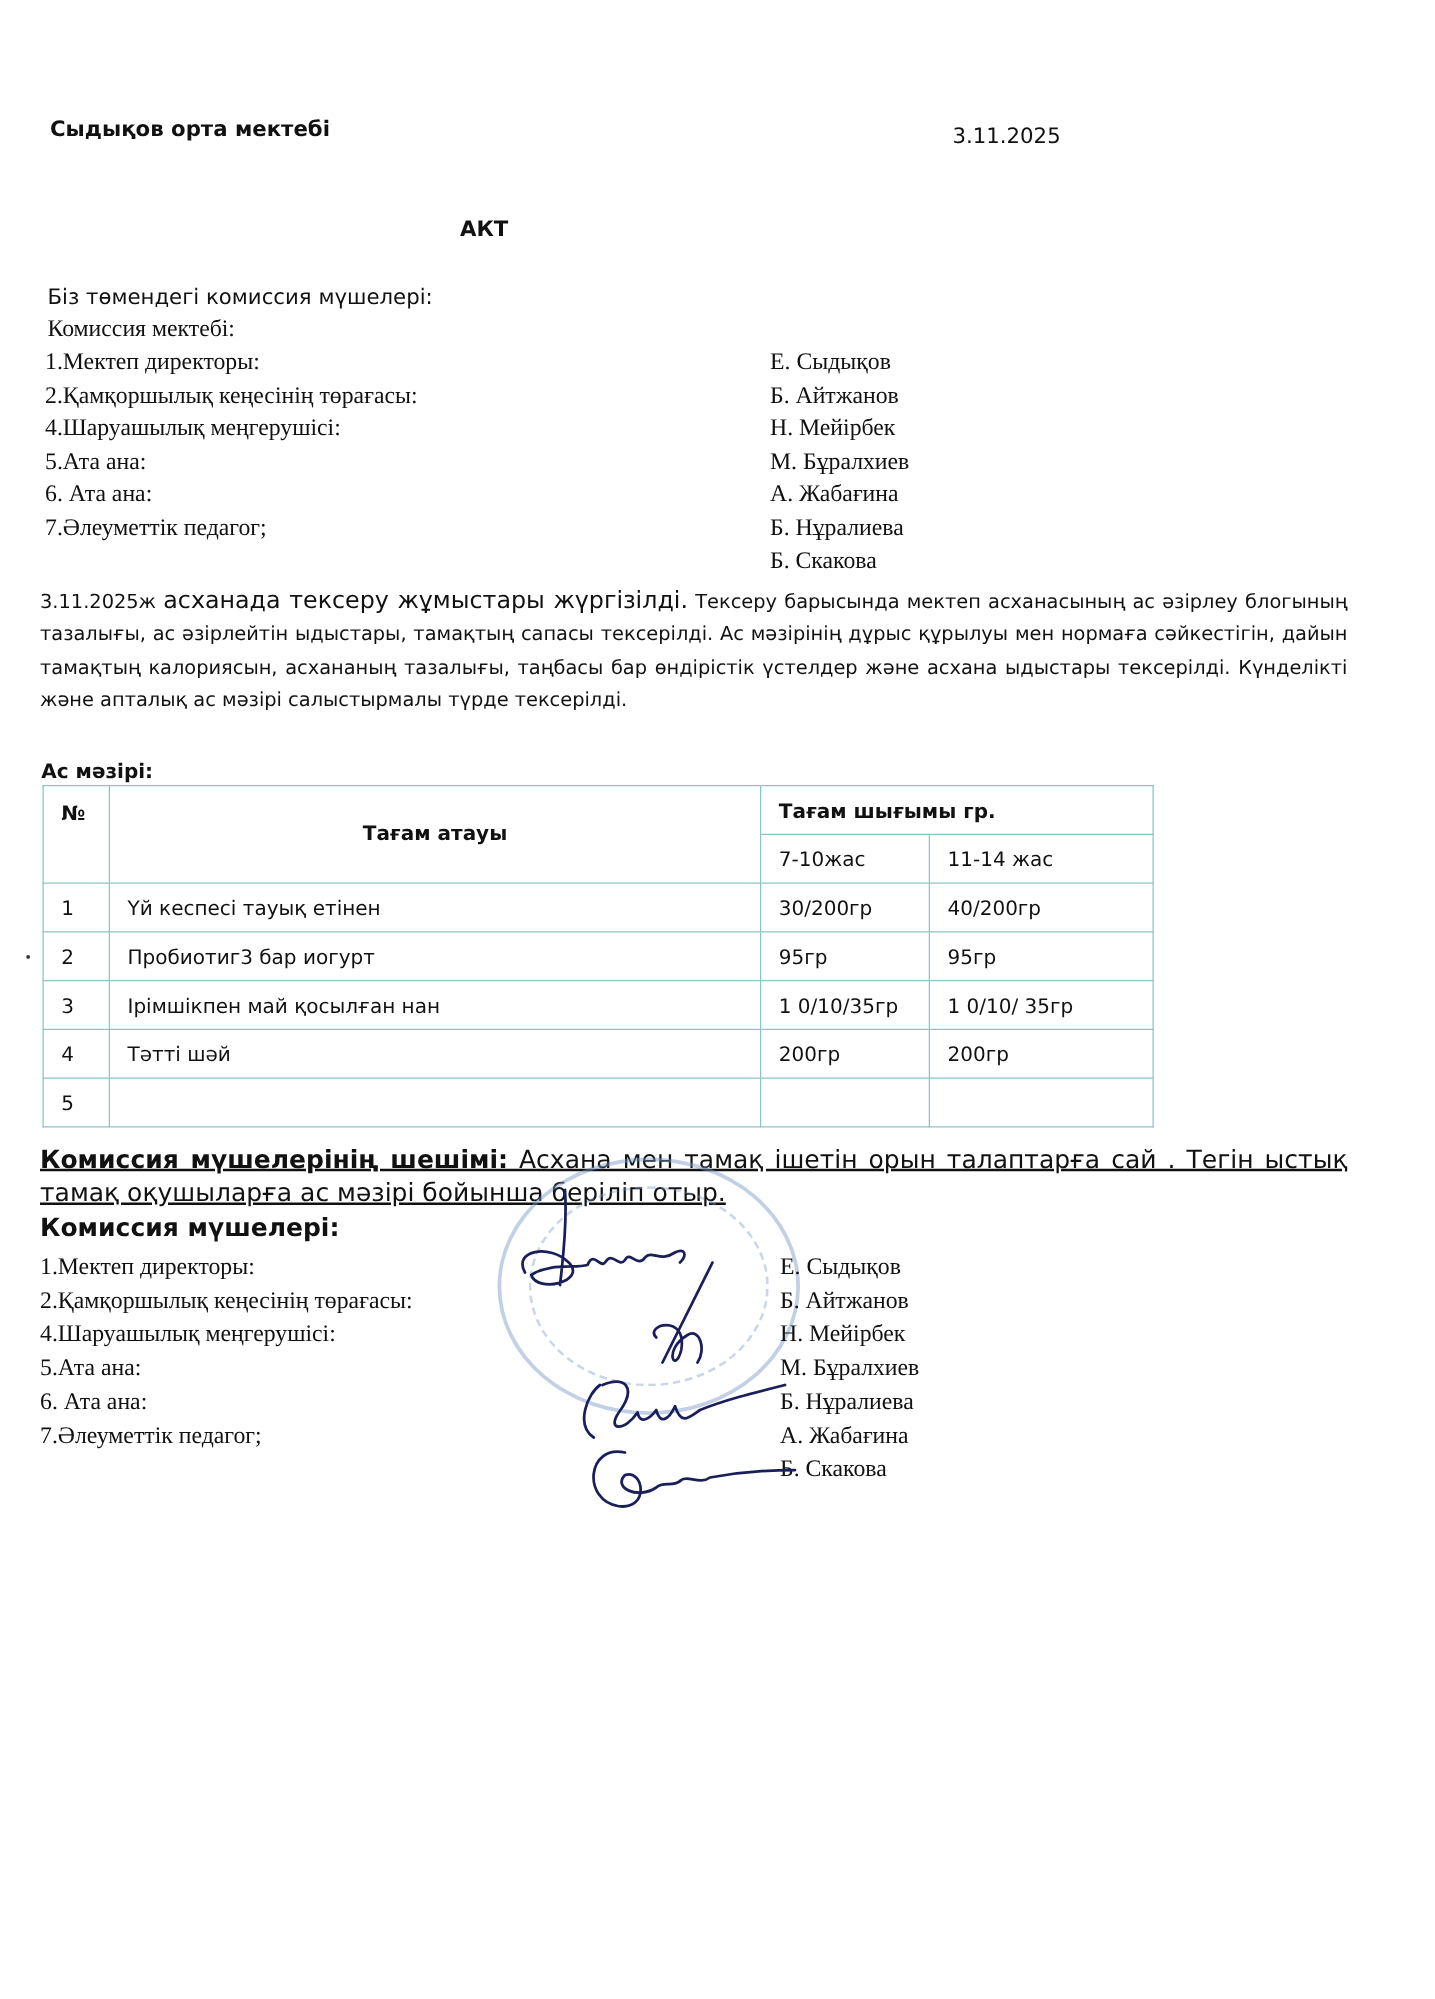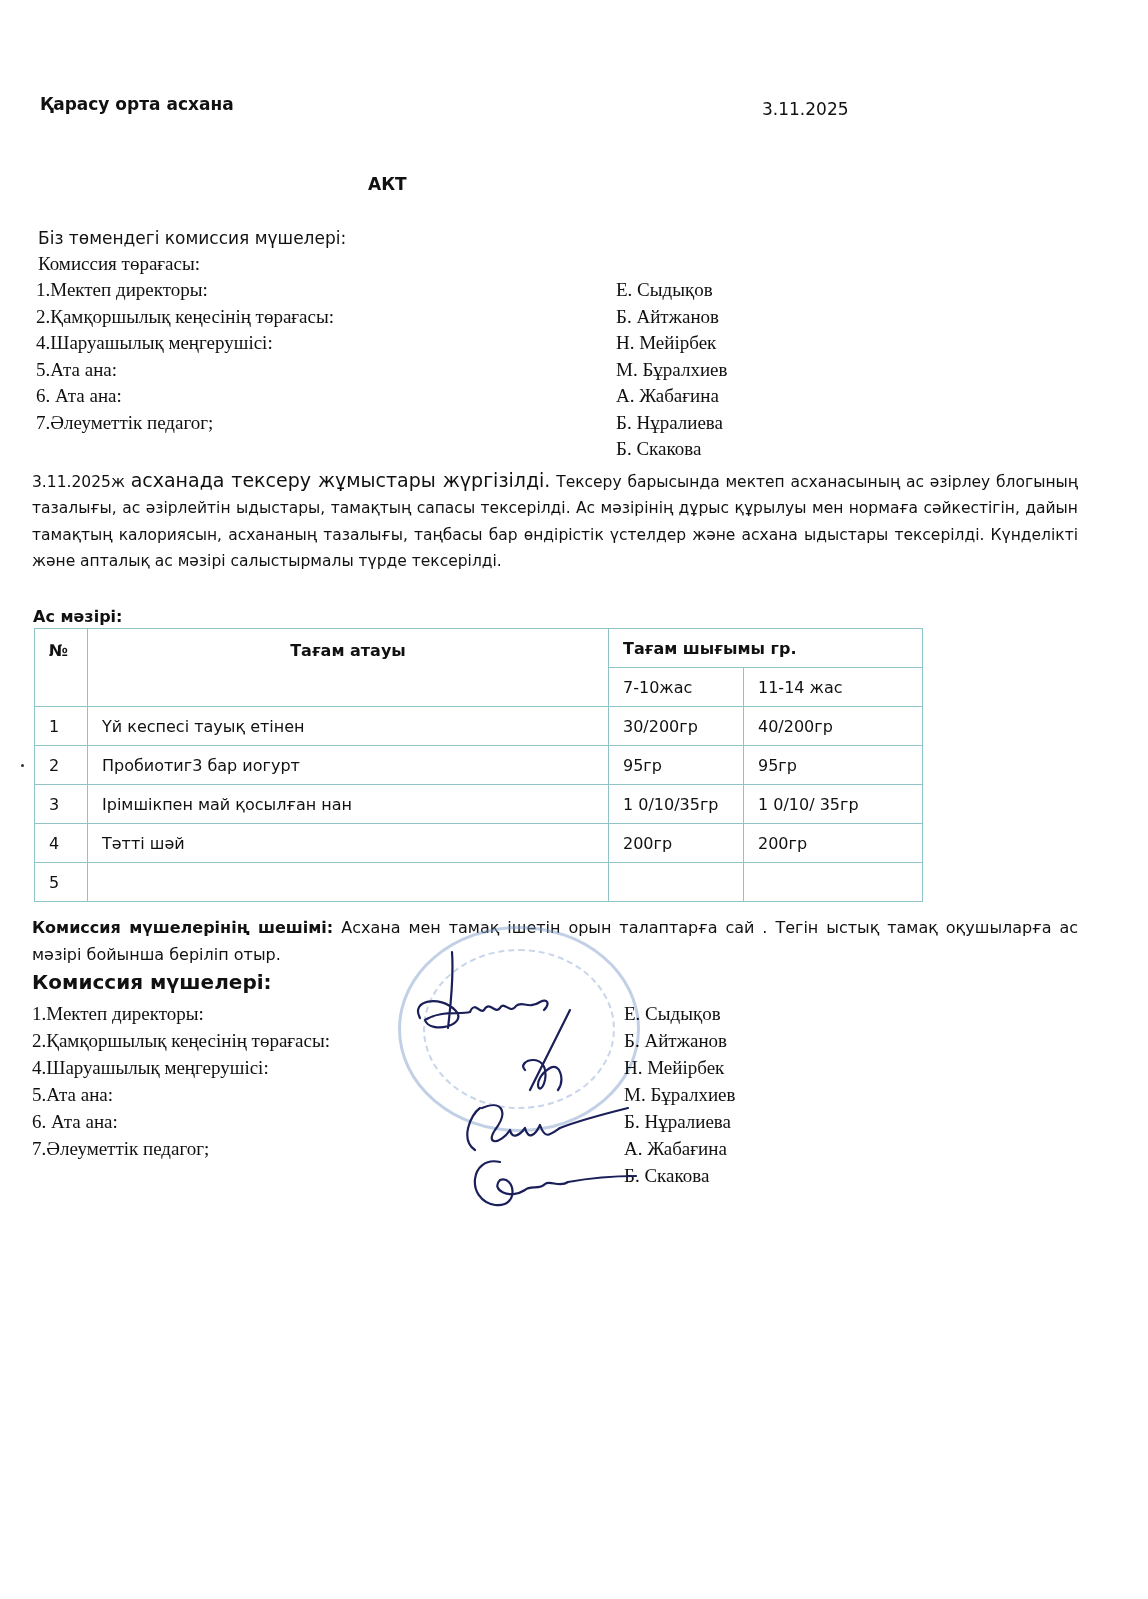--- a/index.html
+++ b/index.html
@@ -25,42 +25,42 @@
   .menu-label { left: 33px; top: 607px; font-size: 16px; font-weight: bold; }
 
   table.menu { position: absolute; left: 34px; top: 628px; border-collapse: collapse; font-size: 16px; }
   table.menu td { border: 1.5px solid #8fc3c6; padding: 0 14px; height: 38px; vertical-align: middle; }
   table.menu .hdr { font-weight: bold; }
   .c-num { width: 24px; }
   .c-name { width: 492px; }
   .c-a { width: 106px; }
   .c-b { width: 150px; }
 
-  .decision { left: 32px; top: 914px; width: 1046px; font-size: 16px; line-height: 27px; white-space: normal; text-align: justify; }
+  .decision { left: 32px; top: 914px; width: 1046px; font-size: 20px; line-height: 27px; white-space: normal; text-align: justify; text-decoration: underline; }
   .decision b { font-weight: bold; }
 
   .members-title { left: 32px; top: 970px; font-size: 20px; font-weight: bold; }
   .roles2 { left: 32px; top: 1000px; font-size: 19px; line-height: 27px; }
   .names2 { left: 624px; top: 1000px; font-size: 19px; line-height: 27px; }
   .roles2 div, .names2 div { height: 27px; }
 
   .stamp { position: absolute; left: 398px; top: 926px; width: 236px; height: 200px; border-radius: 50%; border: 3px solid rgba(120,150,200,0.45); }
   .stamp::after { content: ""; position: absolute; left: 22px; top: 20px; right: 22px; bottom: 20px; border-radius: 50%; border: 2px dashed rgba(120,150,200,0.4); }
   .sigs { position: absolute; left: 400px; top: 940px; }
   .dot { position: absolute; left: 21px; top: 764px; width: 3px; height: 3px; background: #333; border-radius: 50%; }
 </style>
 </head>
 <body>
 
-<div class="abs sans school">Қарасу орта асхана</div>
+<div class="abs sans school">Сыдықов орта мектебі</div>
 <div class="abs sans date">3.11.2025</div>
 <div class="abs sans title">АКТ</div>
 
 <div class="abs sans intro">Біз төмендегі комиссия мүшелері:</div>
-<div class="abs serif chair">Комиссия төрағасы:</div>
+<div class="abs serif chair">Комиссия мектебі:</div>
 
 <div class="abs serif roles">
   <div>1.Мектеп  директоры:</div>
   <div>2.Қамқоршылық  кеңесінің  төрағасы:</div>
   <div>4.Шаруашылық  меңгерушісі:</div>
   <div>5.Ата  ана:</div>
   <div>6. Ата  ана:</div>
   <div>7.Әлеуметтік  педагог;</div>
 </div>
 <div class="abs serif names">
@@ -80,21 +80,21 @@
 </div>
 
 <div class="abs sans menu-label">Ас мәзірі:</div>
 
 <div class="dot"></div>
 
 <table class="menu sans">
   <tbody>
       <tr>
     <td class="c-num hdr" rowspan="2" style="vertical-align:top;padding-top:12px;">№</td>
-    <td class="c-name hdr" rowspan="2" style="vertical-align:top;padding-top:12px;text-align:center;">Тағам атауы</td>
+    <td class="c-name hdr" rowspan="2" style="vertical-align:top;padding-top:28px;text-align:center;">Тағам атауы</td>
     <td class="hdr" colspan="2">Тағам шығымы  гр.</td>
   </tr>
   <tr>
     <td class="c-a">7-10жас</td>
     <td class="c-b">11-14 жас</td>
   </tr>
   <tr>
     <td>1</td>
     <td>Үй  кеспесі  тауық  етінен</td>
     <td>30/200гр</td>

